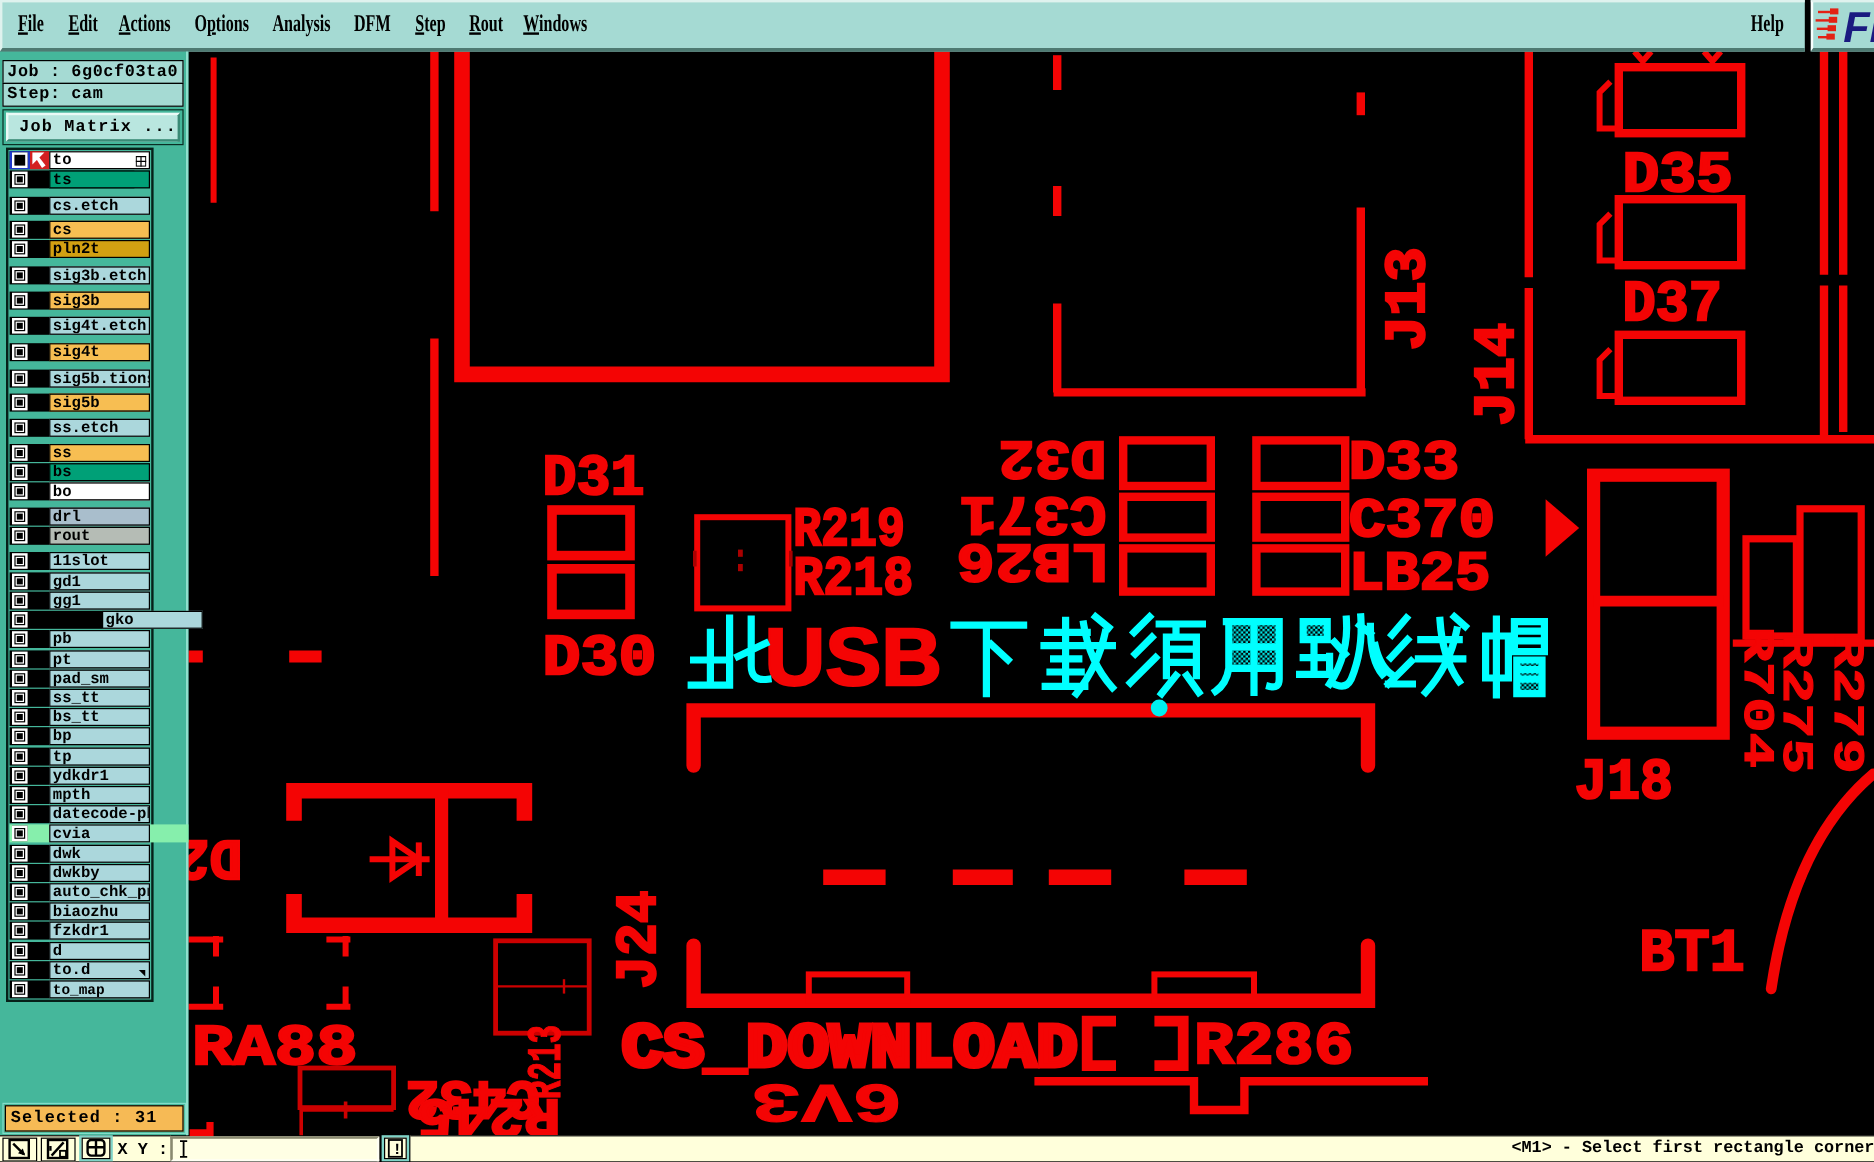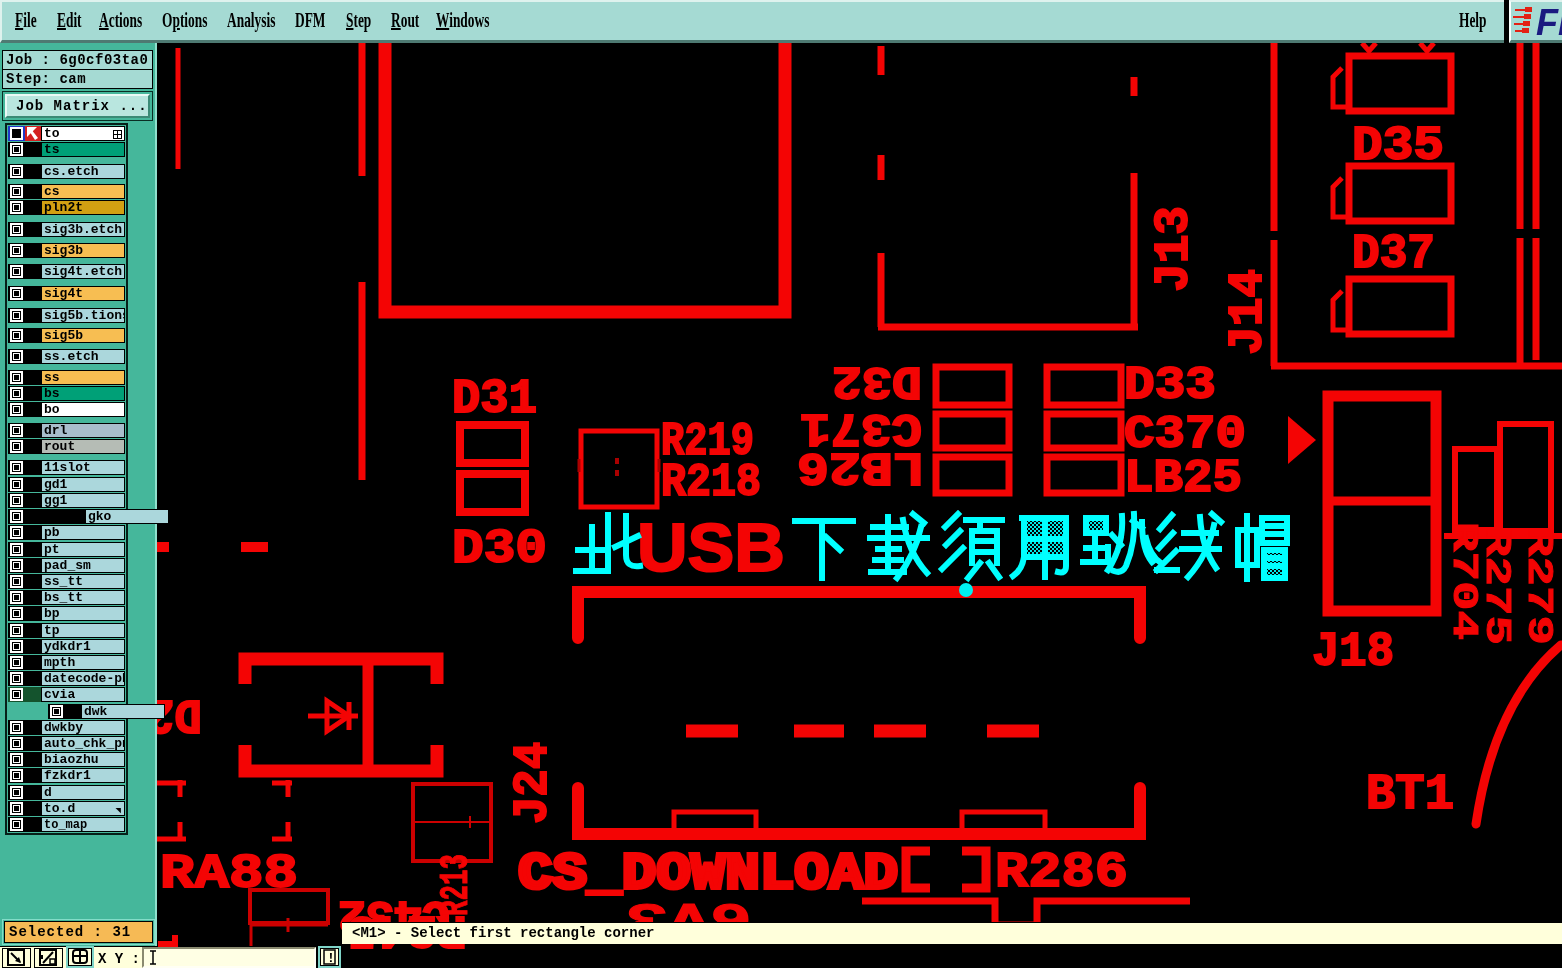--- a/index.html
+++ b/index.html
@@ -378,27 +378,27 @@
     <div class="abs" style="left:5px;top:4px;width:5px;height:5px;border:1px solid #fff;"></div>
     <div class="abs mono" style="left:33px;top:0;width:84px;height:15px;background:#abd7dc;border:1px solid #000;box-sizing:border-box;font-size:13px;line-height:14px;padding-left:2px;white-space:nowrap;overflow:hidden;">mpth</div>
   </div>
 
 <div class="abs" style="left:8px;top:671px;width:117px;height:15px;background:#000;">
     <div class="abs" style="left:2px;top:1px;width:9px;height:9px;border:2px solid #fff;background:#000;"></div>
     <div class="abs" style="left:5px;top:4px;width:5px;height:5px;border:1px solid #fff;"></div>
     <div class="abs mono" style="left:33px;top:0;width:84px;height:15px;background:#abd7dc;border:1px solid #000;box-sizing:border-box;font-size:13px;line-height:14px;padding-left:2px;white-space:nowrap;overflow:hidden;">datecode-pb</div>
   </div>
 
-<div class="abs" style="left:8px;top:687px;width:117px;height:15px;background:#14532d;">
+<div class="abs" style="left:8px;top:687px;width:117px;height:15px;background:#86efac;padding-left:32px;">
     <div class="abs" style="left:2px;top:1px;width:9px;height:9px;border:2px solid #fff;background:#000;"></div>
     <div class="abs" style="left:5px;top:4px;width:5px;height:5px;border:1px solid #fff;"></div>
     <div class="abs mono" style="left:33px;top:0;width:84px;height:15px;background:#abd7dc;border:1px solid #000;box-sizing:border-box;font-size:13px;line-height:14px;padding-left:2px;white-space:nowrap;overflow:hidden;">cvia</div>
   </div>
 
-<div class="abs" style="left:8px;top:704px;width:117px;height:15px;background:#000;margin-left:40px;">
+<div class="abs" style="left:8px;top:704px;width:117px;height:15px;background:#000;">
     <div class="abs" style="left:2px;top:1px;width:9px;height:9px;border:2px solid #fff;background:#000;"></div>
     <div class="abs" style="left:5px;top:4px;width:5px;height:5px;border:1px solid #fff;"></div>
     <div class="abs mono" style="left:33px;top:0;width:84px;height:15px;background:#abd7dc;border:1px solid #000;box-sizing:border-box;font-size:13px;line-height:14px;padding-left:2px;white-space:nowrap;overflow:hidden;">dwk</div>
   </div>
 
 <div class="abs" style="left:8px;top:720px;width:117px;height:15px;background:#000;">
     <div class="abs" style="left:2px;top:1px;width:9px;height:9px;border:2px solid #fff;background:#000;"></div>
     <div class="abs" style="left:5px;top:4px;width:5px;height:5px;border:1px solid #fff;"></div>
     <div class="abs mono" style="left:33px;top:0;width:84px;height:15px;background:#abd7dc;border:1px solid #000;box-sizing:border-box;font-size:13px;line-height:14px;padding-left:2px;white-space:nowrap;overflow:hidden;">dwkby</div>
   </div>
@@ -472,13 +472,13 @@
       <path d="M6,2 H12 M6,15 H12" stroke="#000" stroke-width="1.5" fill="none"></path>
     </svg></div>
 
 <div class="abs" style="left:318px;top:946px;width:23px;height:22px;background:#7fd4c8;">
     <div class="abs" style="left:2px;top:2px;width:19px;height:18px;background:#ffffdb;border:1px solid #000;box-sizing:border-box;"><svg width="17" height="16">
         <rect x="3" y="1" width="11" height="14" fill="none" stroke="#000" stroke-width="1.5"></rect>
         <text x="6" y="13" font-size="13" font-weight="bold" font-family="Liberation Mono,monospace" fill="#000">!</text>
       </svg></div>
   </div>
 
-<div class="abs mono" style="left:342px;top:922px;width:1220px;height:22px;background:#ffffdb;border-top:1px solid #000;box-sizing:border-box;font-size:14px;line-height:20px;padding-left:10px;">&lt;M1&gt; - Select first rectangle corner</div>
+<div class="abs mono" style="left:342px;top:946px;width:1220px;height:22px;background:#ffffdb;border-top:1px solid #000;box-sizing:border-box;font-size:14px;line-height:20px;padding-left:10px;text-align:right;">&lt;M1&gt; - Select first rectangle corner</div>
 
 </body></html>

